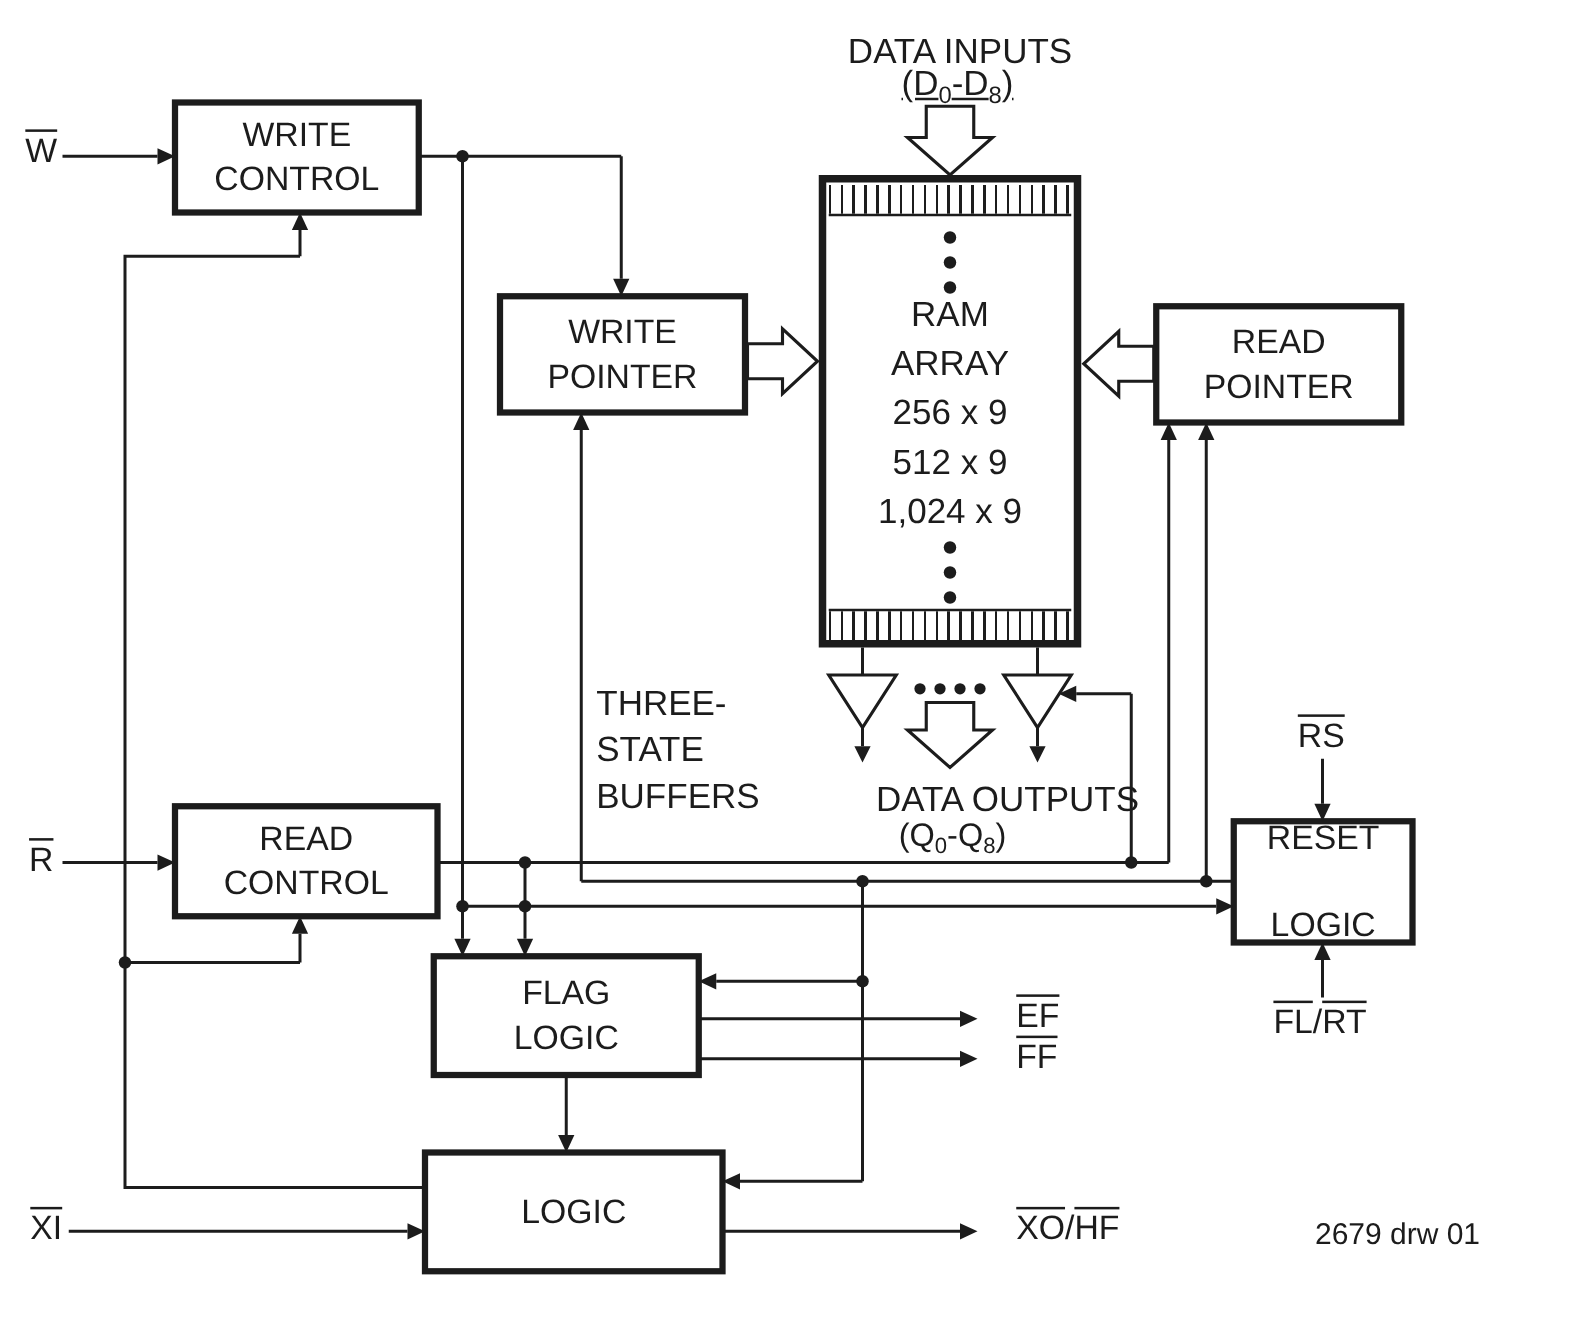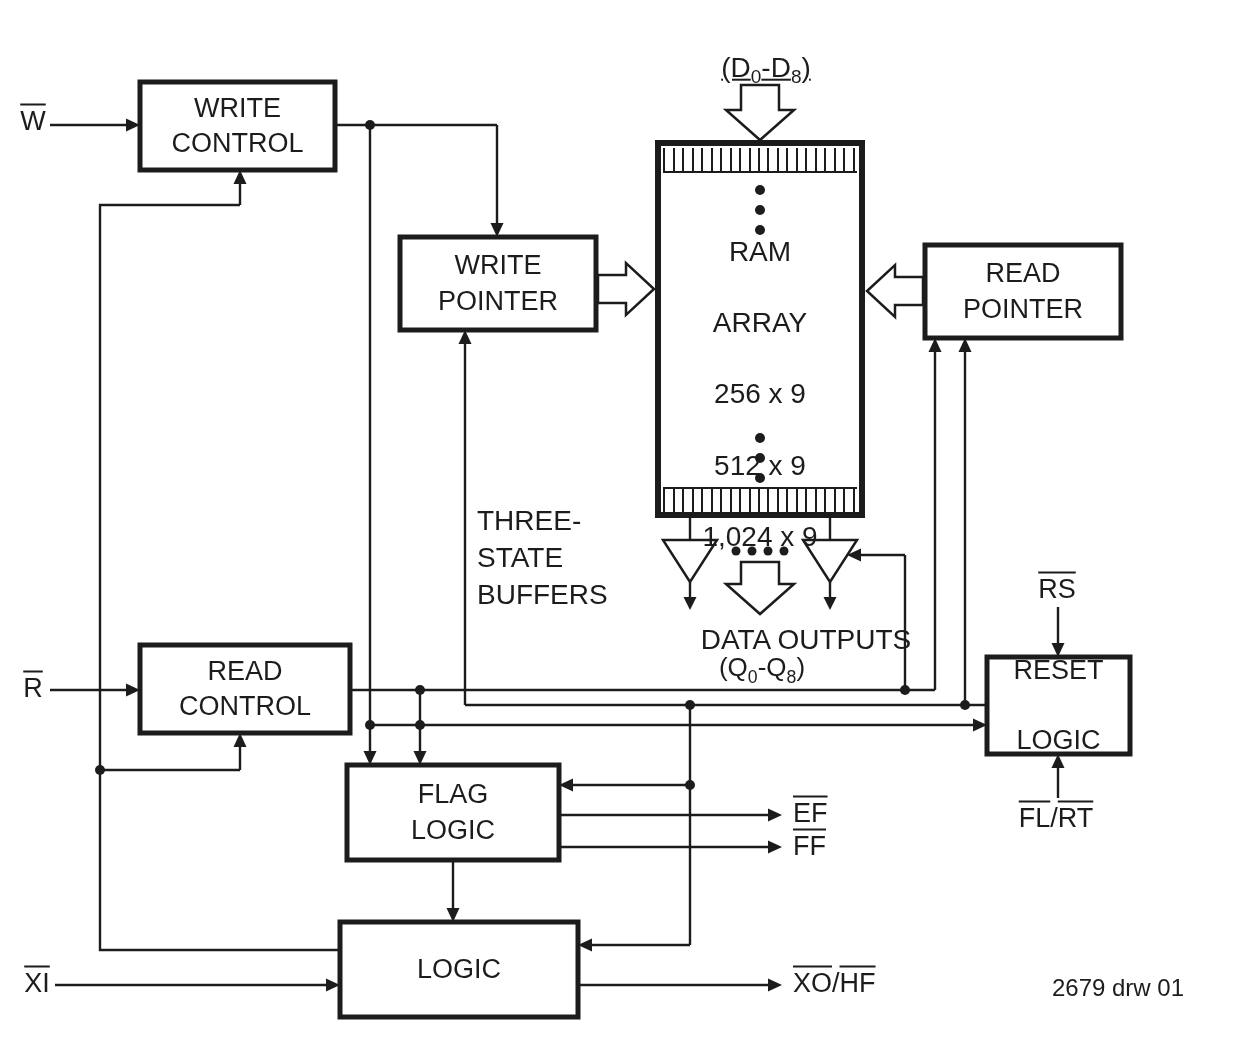--- a/index.html
+++ b/index.html
@@ -3,27 +3,27 @@
 <meta charset="utf-8">
 <style>
   html,body{margin:0;padding:0;background:#ffffff;}
   .stage{
     position:relative;width:1256px;height:1059px;background:#ffffff;
     font-family:"Liberation Sans","DejaVu Sans",sans-serif;color:#1c1c1c;overflow:hidden;
   }
   .stage svg{position:absolute;left:0;top:0;}
   .lbl{position:absolute;white-space:nowrap;}
   .center{transform:translate(-50%,-50%);}
-  .vcenter{transform:translateY(-50%);}
+  .vcenter{transform:translateY(-50%);margin-left:20px;}
   .block-label{
     position:absolute;display:flex;flex-direction:column;align-items:center;justify-content:center;
     font-size:27px;line-height:1.3;text-align:center;
   }
   .ram-label{font-size:28px;line-height:1.4;}
-  .tsb-label{font-size:28px;line-height:1.32;display:flex;flex-direction:column;align-items:flex-start;text-align:left;}
+  .tsb-label{font-size:28px;line-height:1.32;display:flex;flex-direction:column;align-items:flex-start;text-align:left;margin-top:42px;}
   .big{font-size:28px;}
   .sig{font-size:27px;}
   .small{font-size:24px;}
   .ovl{text-decoration:overline;text-decoration-thickness:2px;}
   sub{font-size:0.68em;}
   .hatch{
     position:absolute;
     background:repeating-linear-gradient(90deg,#1c1c1c 0,#1c1c1c 2px,transparent 2px,transparent 9.5px);
   }
   .hatch-top{border-bottom:2.5px solid #1c1c1c;}
@@ -152,34 +152,35 @@
     <span>LOGIC</span>
   </div>
   <div class="block-label" style="left:340px;top:922px;width:238px;height:95px;">
     <span>LOGIC</span>
   </div>
   <div class="block-label" style="left:987px;top:657px;width:143px;height:97px;gap:35px;">
     <span>RESET</span>
     <span>LOGIC</span>
   </div>
 
-  <div class="block-label ram-label" style="left:660px;top:232px;width:200px;gap:32px;">
+  <div class="block-label ram-label" style="left:660px;top:232px;width:200px;">
     <span>RAM</span>
     <span>ARRAY</span>
     <span>256 x 9</span>
     <span>512 x 9</span>
     <span>1,024 x 9</span>
   </div>
 
   <div class="lbl tsb-label" style="left:477px;top:503px;">
     <span>THREE-</span>
     <span>STATE</span>
     <span>BUFFERS</span>
   </div>
 
+  <div class="lbl center big" style="left:768px;top:41px;"><span>DATA INPUTS</span></div>
   <div class="lbl center big" style="left:766px;top:70px;font-size:28px;text-decoration:underline;">
     <span>(D</span><sub>0</sub><span>-D</span><sub>8</sub><span>)</span>
   </div>
   <div class="lbl center big" style="left:762px;top:640px;margin-left:44px;"><span>DATA OUTPUTS</span></div>
   <div class="lbl center big" style="left:762px;top:670px;font-size:26px;">
     <span>(Q</span><sub>0</sub><span>-Q</span><sub>8</sub><span>)</span>
   </div>
 
   <div class="lbl center sig" style="left:33px;top:121px;"><span class="ovl">W</span></div>
   <div class="lbl center sig" style="left:33px;top:688px;"><span class="ovl">R</span></div>

